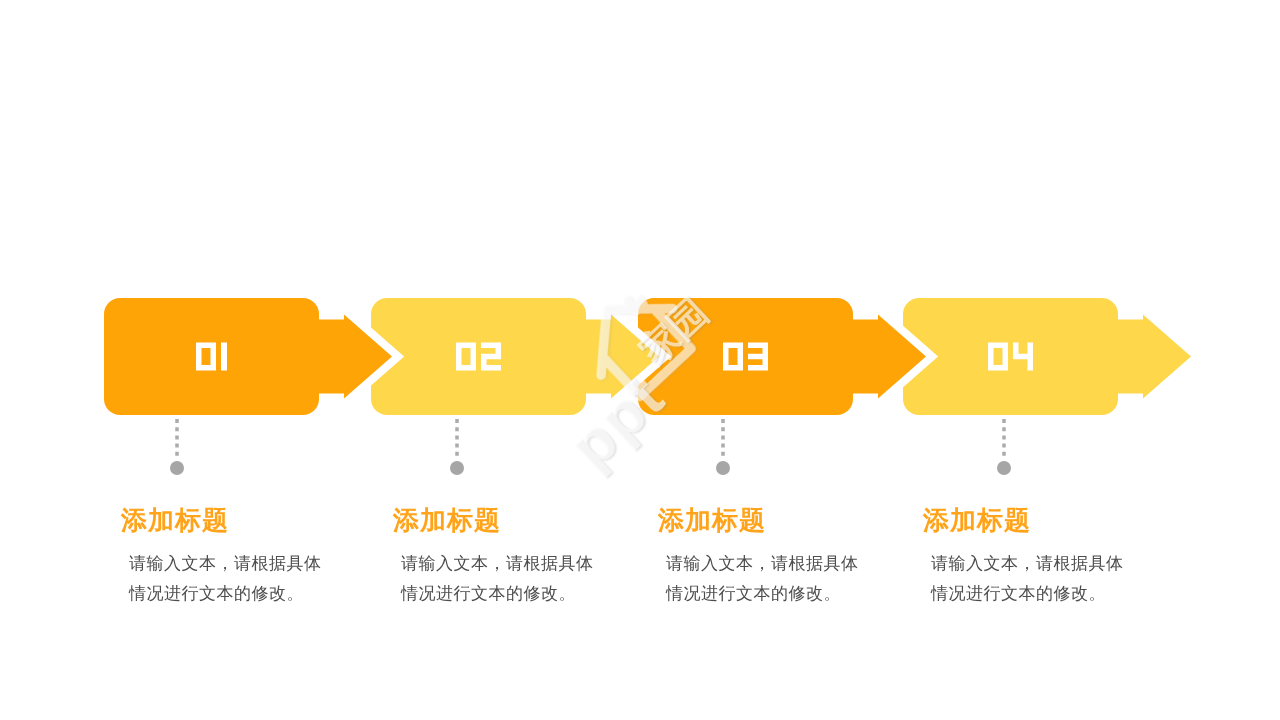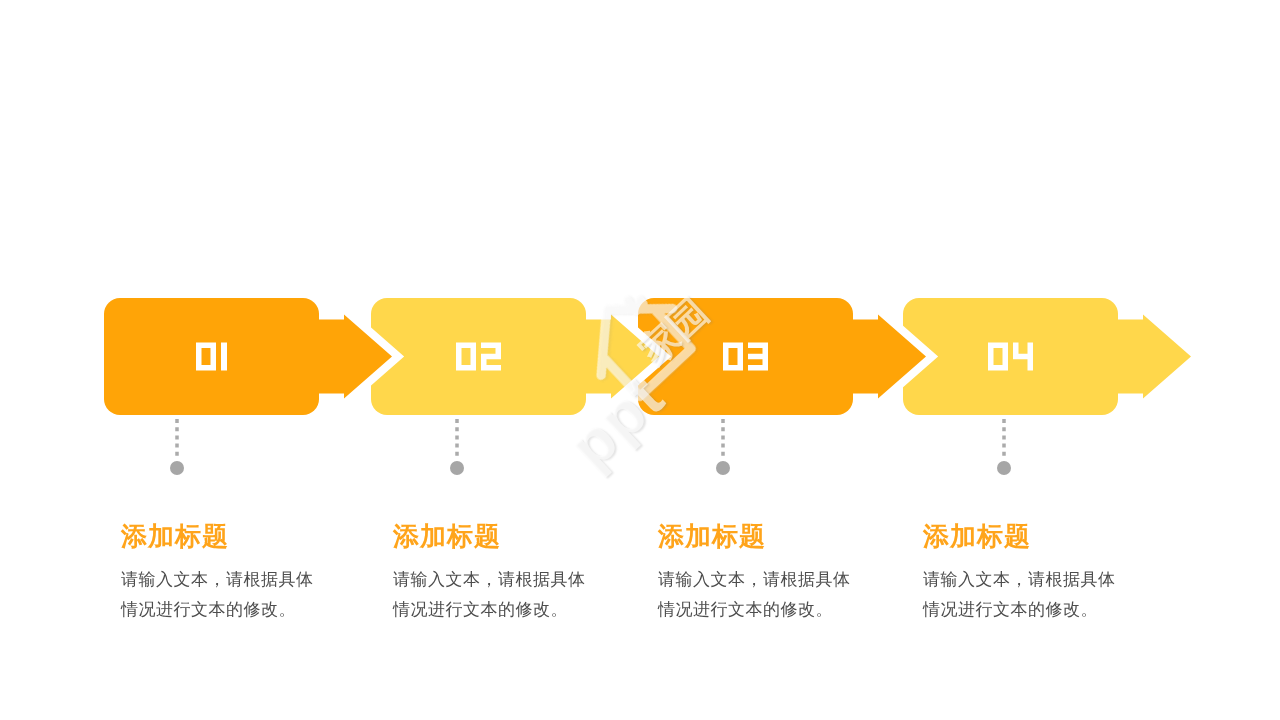--- a/index.html
+++ b/index.html
@@ -11,32 +11,32 @@
     overflow: hidden;
     font-family: "Liberation Sans", sans-serif;
   }
   .flow-svg {
     position: absolute;
     left: 0; top: 0;
     width: 1280px; height: 720px;
   }
   .step-column {
     position: absolute;
-    top: 521px;
+    top: 505px;
     width: 210px;
   }
   .step-title {
     margin: 0 0 14px 0;
     font-size: 26px;
     font-weight: bold;
     letter-spacing: 1px;
     line-height: 30px;
   }
   .step-desc {
-    margin: 0;
+    margin: 8px;
     width: 200px;
     font-size: 17px;
     line-height: 30px;
     letter-spacing: 0.5px;
   }
   .watermark {
     position: absolute;
     left: 545px;
     top: 268px;
     width: 250px;

